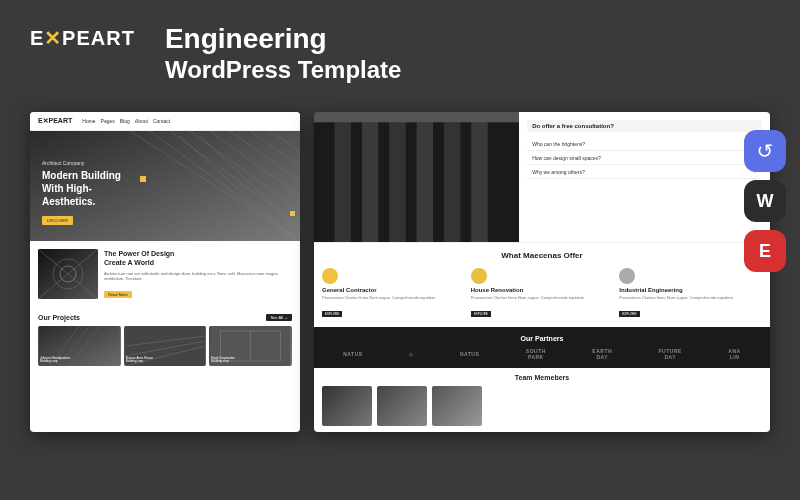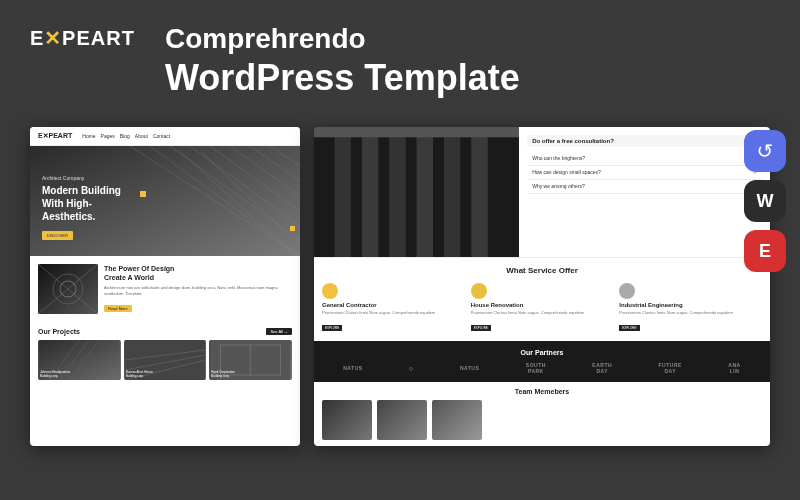--- a/index.html
+++ b/index.html
@@ -46,21 +46,21 @@
 
     .main-title {
       color: white;
       font-size: 28px;
       font-weight: 700;
       line-height: 1.2;
     }
 
     .sub-title {
       color: white;
-      font-size: 36px;
+      font-size: 24px;
       font-weight: 700;
       line-height: 1.2;
     }
 
     
     .content-area {
       display: flex;
       gap: 14px;
       padding: 8px 30px;
       margin-top: 0;
@@ -422,21 +422,21 @@
     }
   </style>
 </head>
 <body>
 
 <div class="header">
   <div class="logo-area">
     <span class="logo-text">E<span class="logo-x">✕</span>PEART</span>
   </div>
   <div class="title-block">
-    <span class="main-title">Comprehrendo</span>
+    <span class="main-title">Engineering</span>
     <span class="sub-title">WordPress Template</span>
   </div>
 </div>
 
 <div class="content-area">
 
   <div class="preview-left">
 
     <div class="preview-nav">
       <span class="preview-logo">E✕PEART</span>
@@ -575,21 +575,21 @@
           <span class="faq-plus">+</span>
         </div>
         <div class="faq-item">
           <span>Why we among others?</span>
           <span class="faq-plus">+</span>
         </div>
       </div>
     </div>
 
     <div class="right-services">
-      <div class="services-title">What Service Offer</div>
+      <div class="services-title">What Maecenas Offer</div>
       <div class="services-grid">
         <div class="service-item">
           <div class="service-icon" style="background:#f0c040;"></div>
           <div class="service-name">General Contractor</div>
           <div class="service-desc">Praesentum Claritas firma Nam augue. Comprehrendo equidem</div>
           <div class="service-link">EXPLORE</div>
         </div>
         <div class="service-item">
           <div class="service-icon" style="background:#e8c040;"></div>
           <div class="service-name">House Renovation</div>

